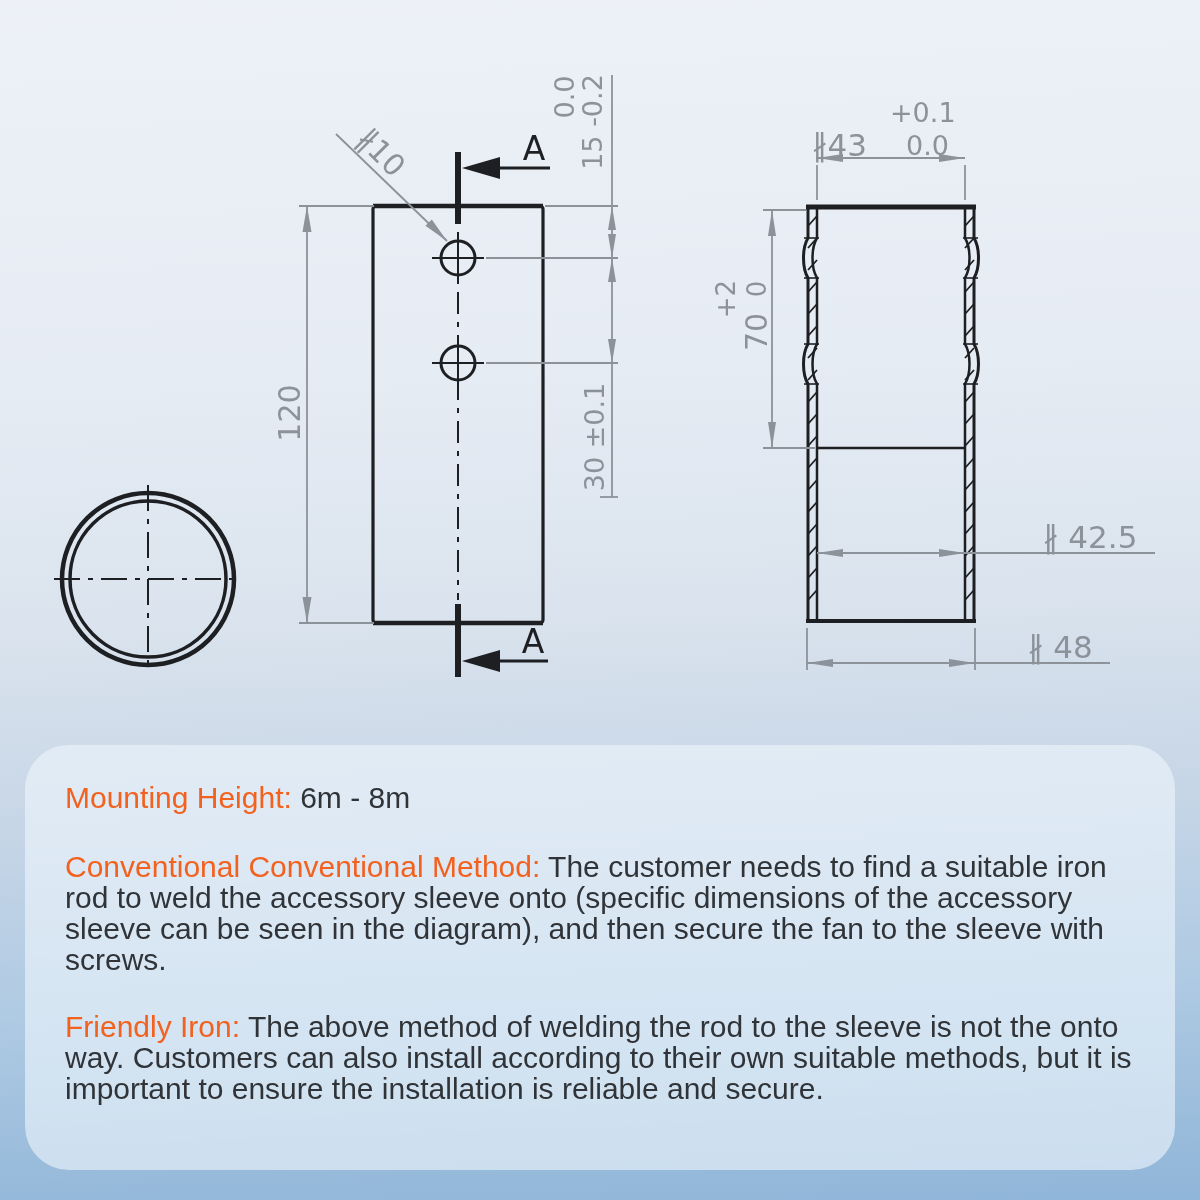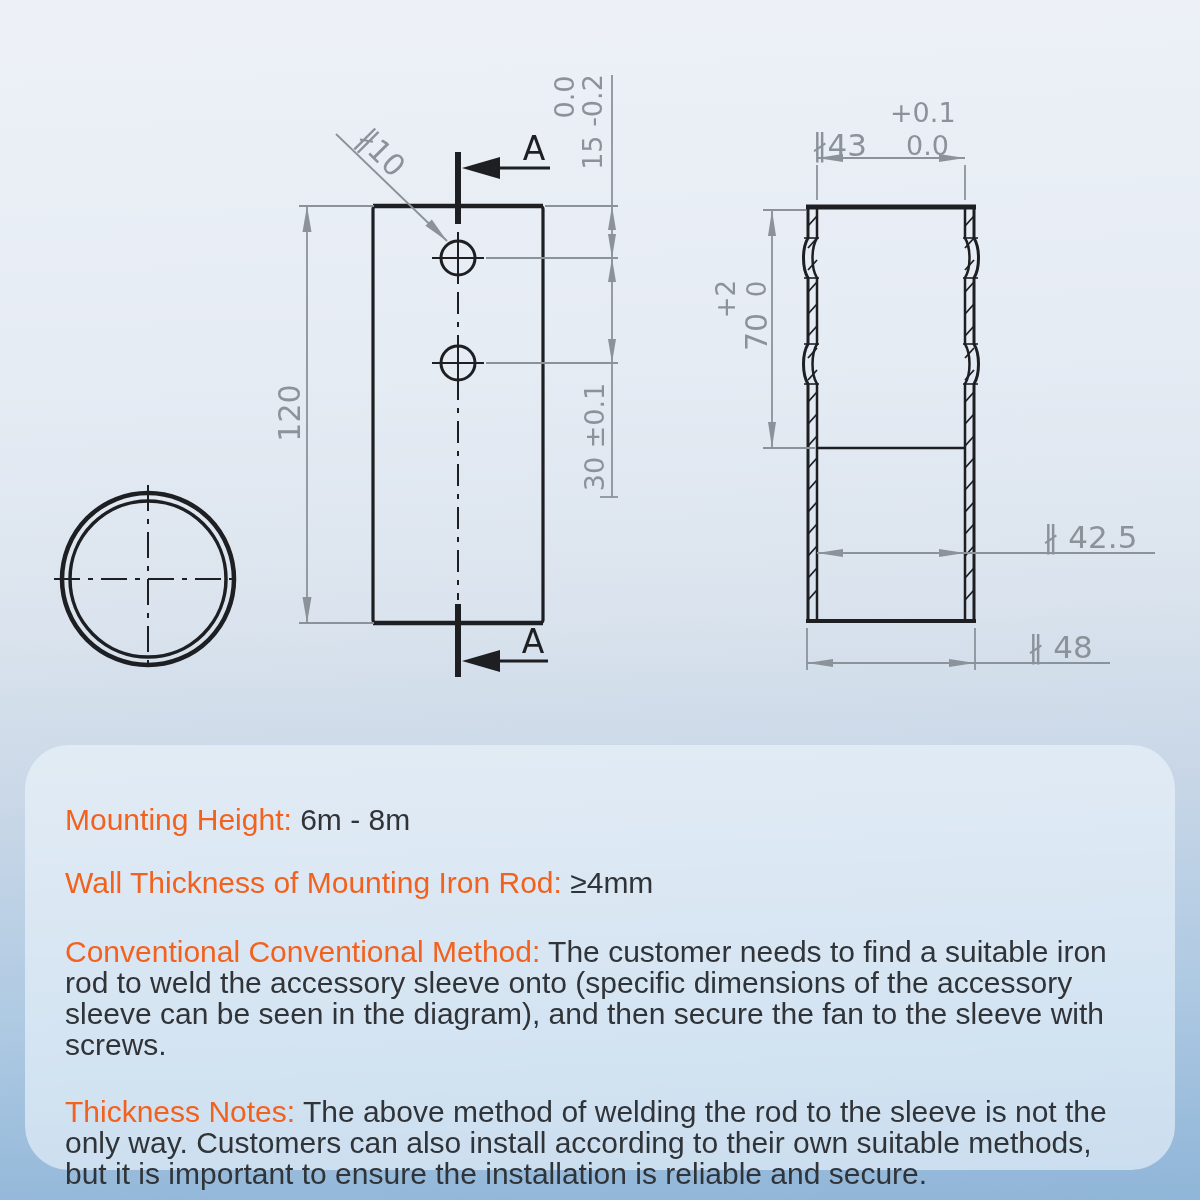--- a/index.html
+++ b/index.html
@@ -13,21 +13,21 @@
     font-family:"Liberation Sans",sans-serif;
   }
   svg text{user-select:none;}
   .dim-text{fill:#8c929a;font-family:"DejaVu Sans","Liberation Sans",sans-serif;}
   .blk-text{fill:#1d1f22;font-family:"DejaVu Sans","Liberation Sans",sans-serif;}
   .notes-panel{
     position:absolute;left:25px;top:745px;width:1150px;height:425px;
     border-radius:44px;
     background:rgba(238,245,252,0.62);
     box-sizing:border-box;
-    padding:59px 40px 0 40px;
+    padding:37px 40px 0 40px;
     color:#303438;
     font-size:30px;line-height:31px;
   }
   .notes-panel p{margin:0;}
   .p2{margin-top:32px !important;}
   .p3{margin-top:38px !important;}
   .p4{margin-top:36px !important;}
   .note-label{color:#F2611E;}
 </style>
 </head>
@@ -201,27 +201,23 @@
       <text class="dim-text" font-size="31" x="1028" y="658">∦ 48</text>
     </g>
   </svg>
 
   
   <div class="notes-panel">
     <p>
       <span class="note-label">Mounting Height:</span>
       <span>6m - 8m</span>
     </p>
-    <p class="p2">
-      <span class="note-label">Wall Thickness of Mounting Iron Rod:</span>
-      <span>≥4mm</span>
-    </p>
     <p class="p3">
       <span class="note-label">Conventional Conventional Method:</span>
       <span>The customer needs to find a suitable iron rod to weld the accessory sleeve onto (specific dimensions of the accessory sleeve can be seen in the diagram), and then secure the fan to the sleeve with screws.</span>
     </p>
     <p class="p4">
-      <span class="note-label">Thickness Notes:</span>
-      <span>The above method of welding the rod to the sleeve is not the only way. Customers can also install according to their own suitable methods, but it is important to ensure the installation is reliable and secure.</span>
+      <span class="note-label">Friendly Iron:</span>
+      <span>The above method of welding the rod to the sleeve is not the onto way. Customers can also install according to their own suitable methods, but it is important to ensure the installation is reliable and secure.</span>
     </p>
   </div>
 
 </div>
 
 </body></html>

